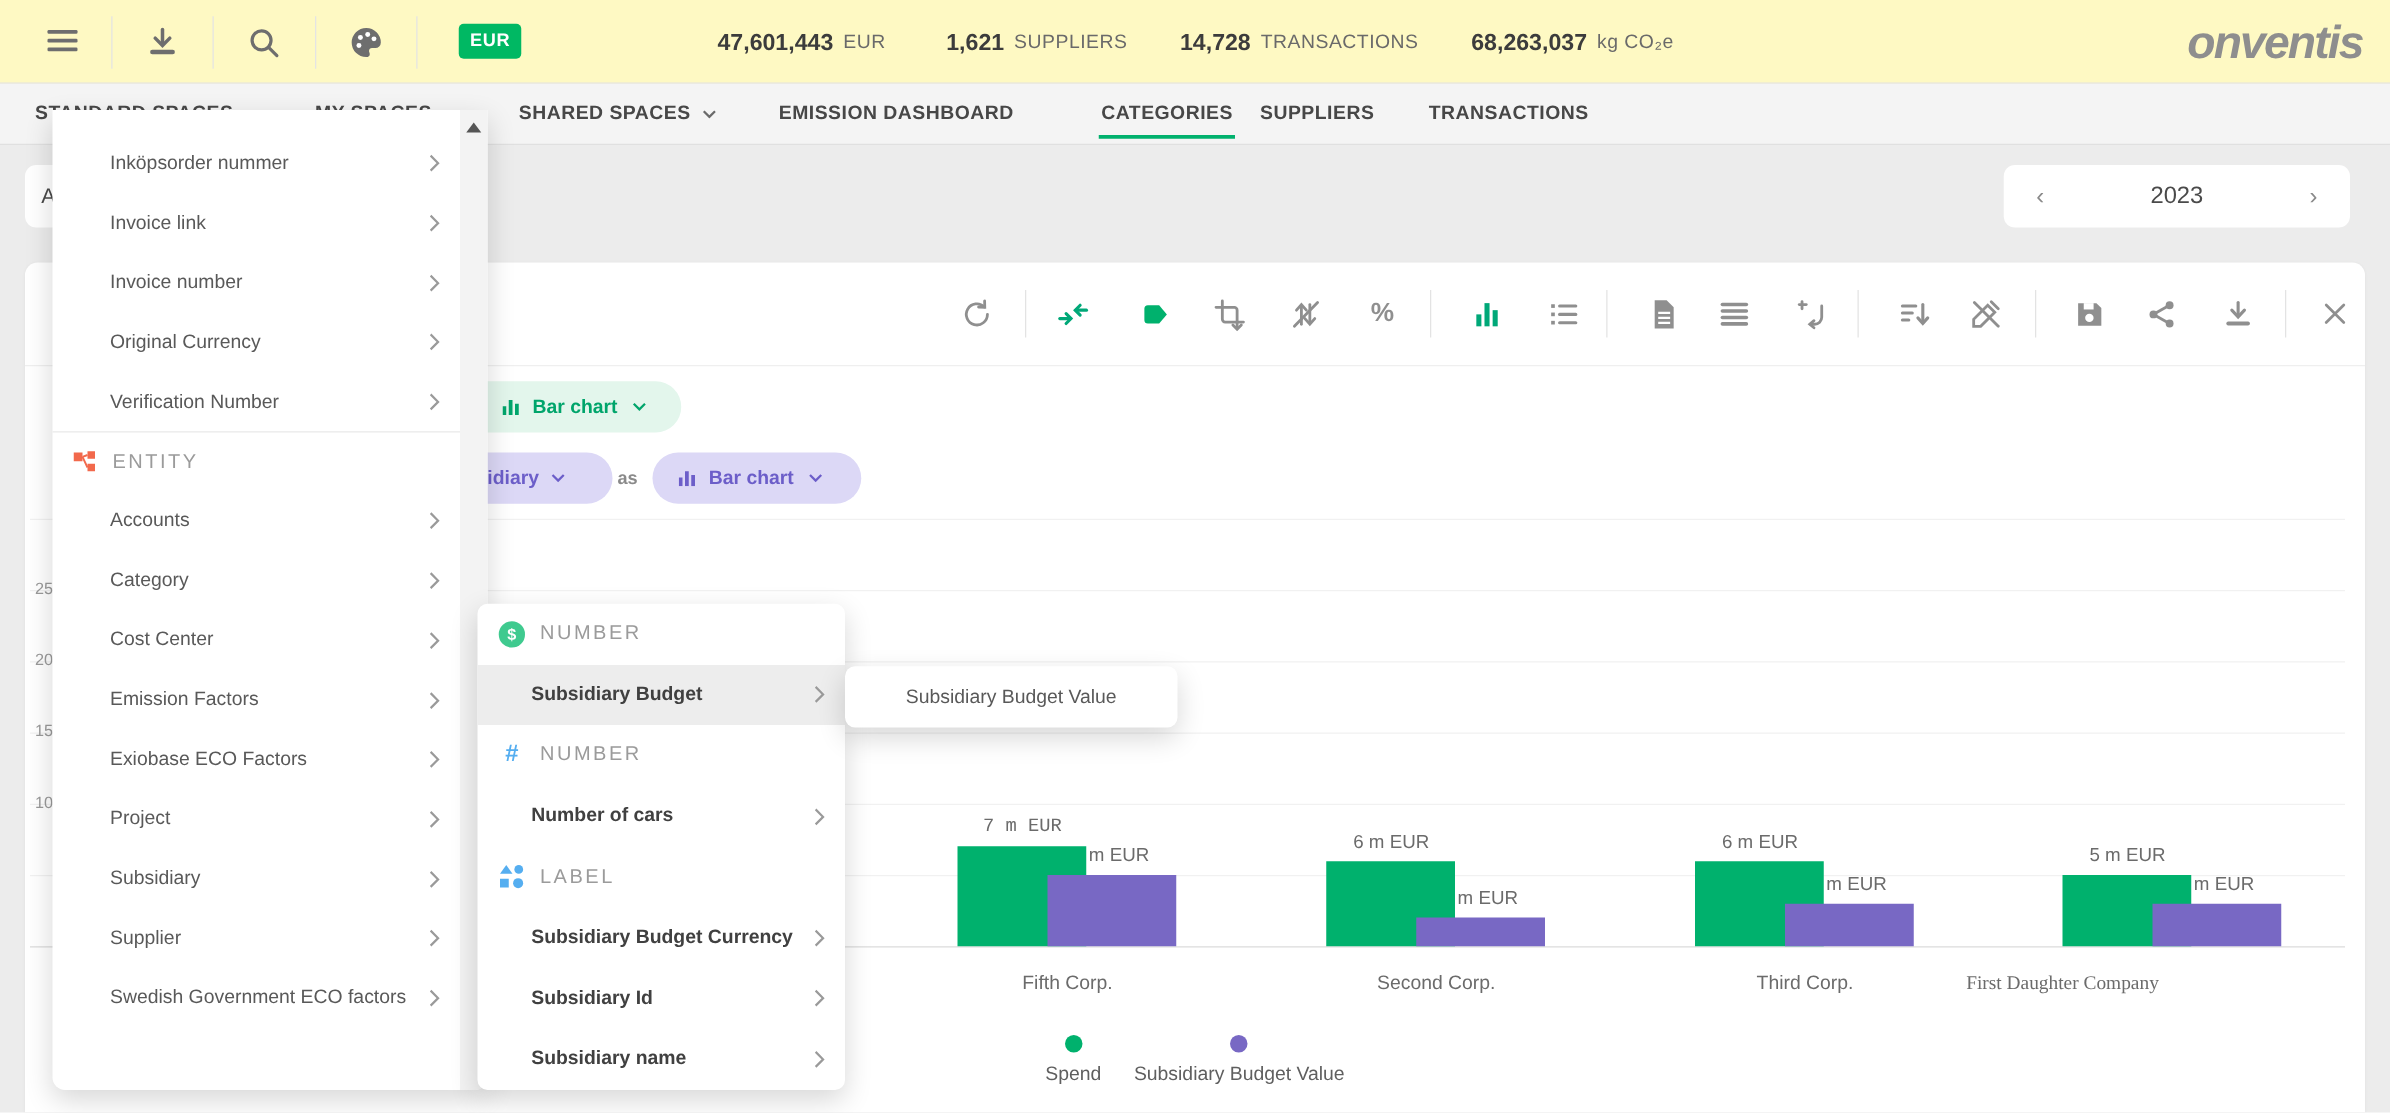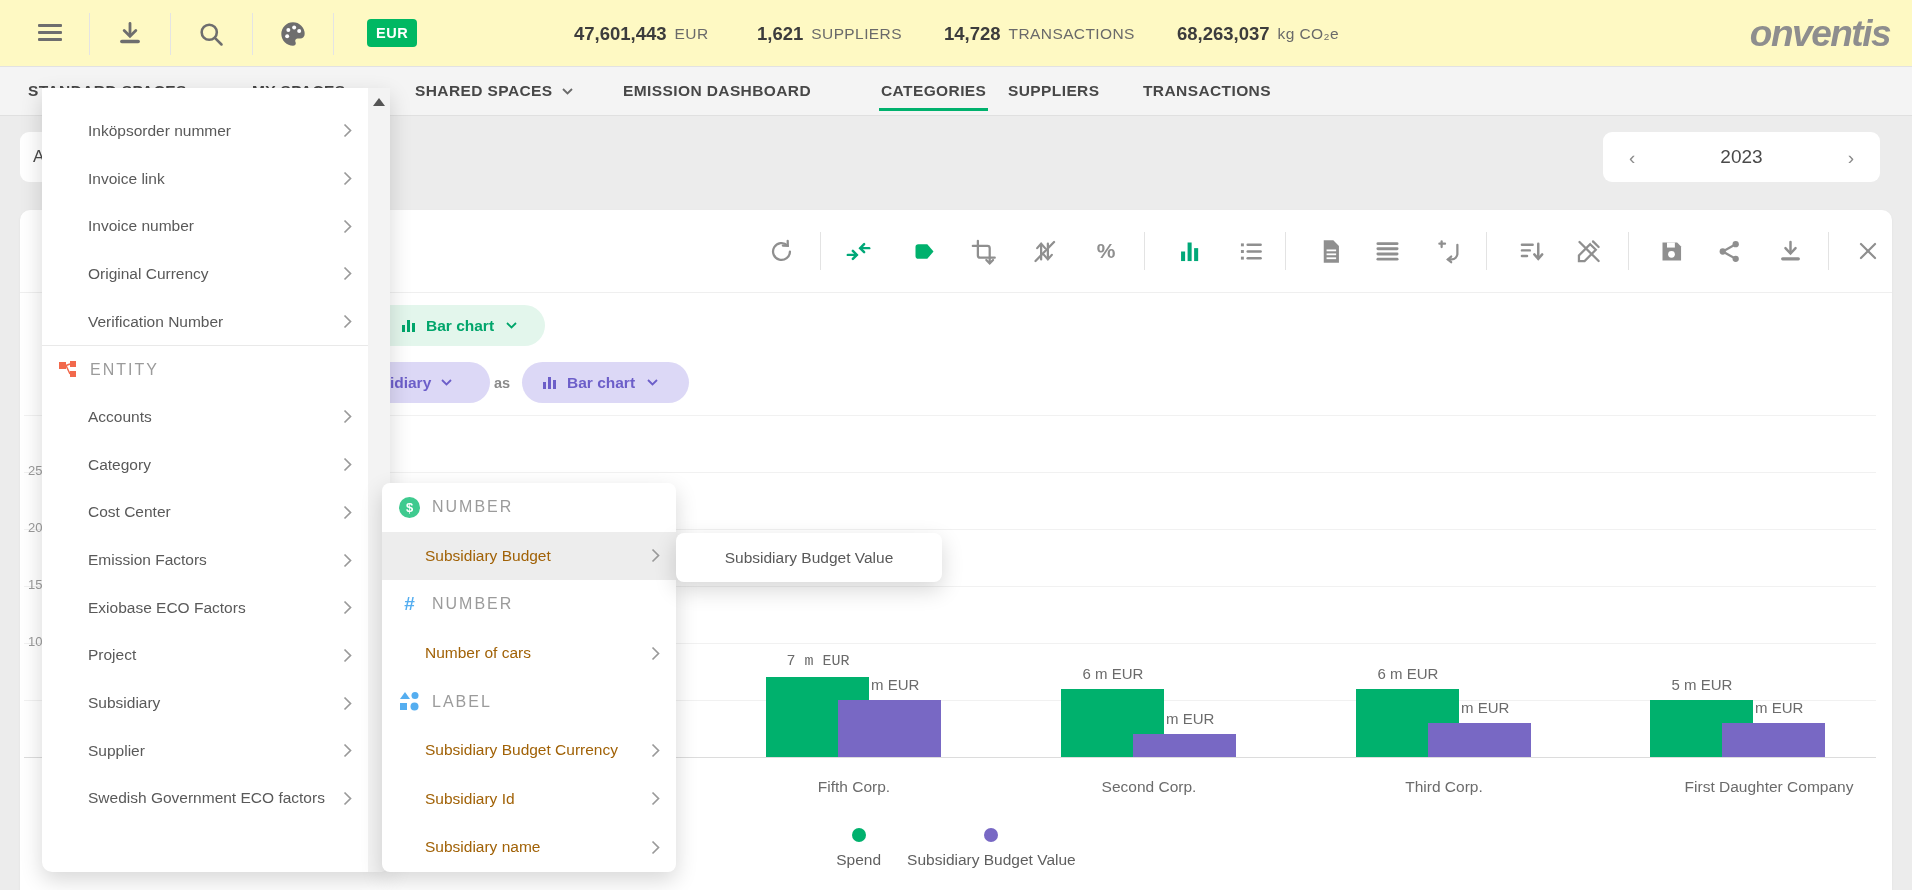--- a/index.html
+++ b/index.html
@@ -65,21 +65,21 @@
   .m-item { height:47.7px; display:flex; align-items:center; padding:0 16px 0 46px; cursor:pointer; }
   .m-item .lbl { flex:1; font-size:15.5px; color:#595959; }
   .m-sec { height:47.7px; display:flex; align-items:center; gap:13px; padding-left:16px; }
   .m-sec .lbl { font-size:16px; color:#9b9b9b; letter-spacing:2px; }
   .m-sec.bordered { border-top:1px solid #e9e9e9; }
   .chevr { width:9px; height:15px; flex:none; }
 
   .menu-sub { left:382px; top:483px; width:294px; height:389px; border-radius:8px; z-index:60; }
   .s-row { height:48.6px; display:flex; align-items:center; padding:0 16px 0 43px; cursor:pointer; }
   .s-row.hl { background:#ededed; }
-  .s-row .lbl { flex:1; font-size:15.5px; color:#a16207; white-space:nowrap; }
+  .s-row .lbl { flex:1; font-size:15.5px; color:#404040; white-space:nowrap;font-weight:bold; }
   .s-sec { height:48.6px; display:flex; align-items:center; gap:12px; padding-left:17px; }
   .s-sec .lbl { font-size:16px; color:#9b9b9b; letter-spacing:2px; }
   .ico-dollar { width:21px; height:21px; border-radius:50%; background:#3fca8f; color:#fff; font-size:13px; font-weight:bold; display:flex; align-items:center; justify-content:center; }
   .ico-hash { width:21px; text-align:center; color:#55aef0; font-size:19px; font-weight:bold; }
 
   .flyout { left:676px; top:533px; width:266px; height:49px; border-radius:8px; z-index:70; display:flex; align-items:center; justify-content:center; font-size:15.5px; color:#595959; cursor:pointer; }
 </style>
 </head>
 <body>
 
@@ -373,21 +373,21 @@
         <div class="cat-label" style="left: 999px; top: 568px;">Second Corp.</div>
         <div class="bar-label" style="left: 1394px; top: 489px; z-index: 1;">3 m EUR</div>
         <div class="bar" style="left: 1336px; top: 479px; width: 103px; height: 68px; background: rgb(0, 177, 109); z-index: 2;"></div>
         <div class="bar" style="left: 1408px; top: 513px; width: 103px; height: 34px; background: rgb(120, 104, 196); z-index: 3;"></div>
         <div class="bar-label" style="left: 1323px; top: 455px; z-index: 4;">6 m EUR</div>
         <div class="cat-label" style="left: 1294px; top: 568px;">Third Corp.</div>
         <div class="bar-label" style="left: 1688px; top: 489px; z-index: 1;">3 m EUR</div>
         <div class="bar" style="left: 1630px; top: 490px; width: 103px; height: 57px; background: rgb(0, 177, 109); z-index: 2;"></div>
         <div class="bar" style="left: 1702px; top: 513px; width: 103px; height: 34px; background: rgb(120, 104, 196); z-index: 3;"></div>
         <div class="bar-label" style="left: 1617px; top: 466px; z-index: 4;">5 m EUR</div>
-        <div class="cat-label" style="left: 1619px; top: 568px;">First Daughter Company</div>
+        <div class="cat-label" style="left: 1500px; top: 568px; font-family: Liberation Serif, serif;">First Daughter Company</div>
       </div>
 
     <div class="legend" id="legend">
         <div class="legend-item">
           <span class="legend-dot" style="background: rgb(0, 177, 109);"></span>
           <span>Spend</span>
         </div>
         <div class="legend-item">
           <span class="legend-dot" style="background: rgb(120, 104, 196);"></span>
           <span>Subsidiary Budget Value</span>

